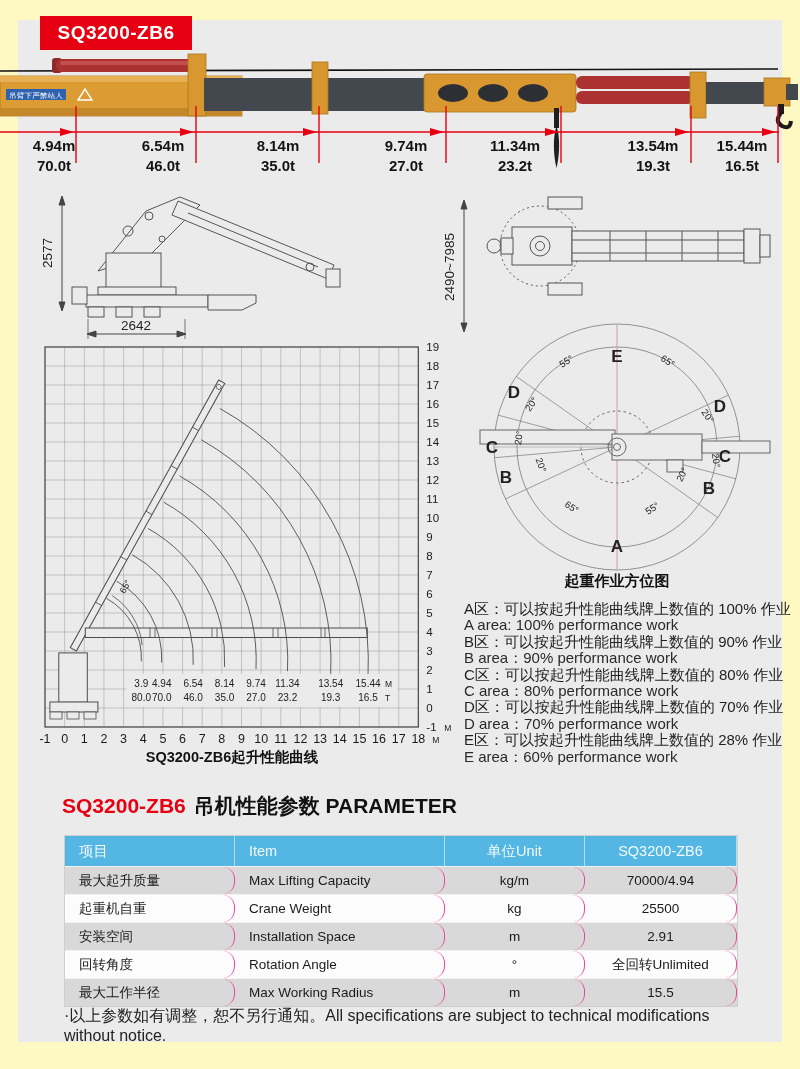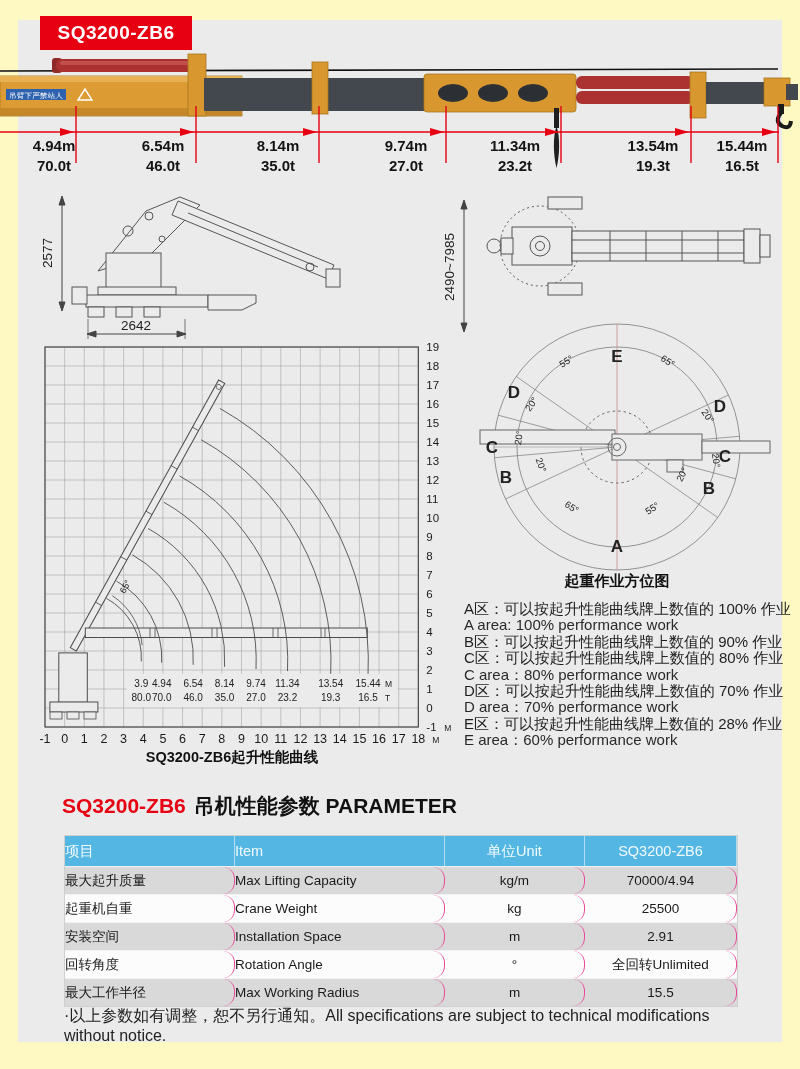--- a/index.html
+++ b/index.html
@@ -14,21 +14,21 @@
   .notes .zh{letter-spacing:0;}
   .notes .en{color:#2a2a2a;}
   .param-title{left:62px;top:792px;font-size:21px;font-weight:bold;white-space:nowrap;}
   .param-title .model{color:#e60012;margin-right:8px;}
   .param-title .rest{color:#111;margin-top:6px;}
   .tbl{left:64px;top:835px;width:672px;border:1px solid #cfcfcf;font-size:13.5px;}
   .trow{display:grid;grid-template-columns:170px 210px 140px 152px;}
   .thead{background:#54b7e3;color:#f2fafe;height:30px;font-size:14.5px;}
   .thead .cell{border-right:1px solid rgba(255,255,255,.55);}
   .cell{display:flex;align-items:center;height:100%;}
-  .cell.left{justify-content:flex-start;}
+  .cell.left{padding-left:14px;justify-content:flex-start;}
   .cell.center{justify-content:center;}
   .tbody-row{height:27px;border-top:1px solid #f2f2f2;}
   .tbody-row .cell{border-right:1px solid #ec4899;border-radius:12px;}
   .tbody-row.odd{background:#d9d9d9;}
   .tbody-row.even{background:#fcfcfc;}
   .footnote{left:64px;top:1006px;width:700px;font-size:16px;color:#222;}
   svg text{font-family:"Liberation Sans","DejaVu Sans",sans-serif;}
 </style>
 </head>
 <body>
@@ -361,20 +361,21 @@
         <text transform="translate(108,188) rotate(33)" text-anchor="middle" font-size="9.5" fill="#222">65°</text>
         <text transform="translate(192,189) rotate(-33)" text-anchor="middle" font-size="9.5" fill="#222">55°</text>
       </g>
     <text x="155" y="264" text-anchor="middle" font-size="15" font-weight="700" fill="#111">起重作业方位图</text>
   </svg>
 
   <div class="abs notes" id="area-notes">
       <div class="zh">A区：可以按起升性能曲线牌上数值的 100% 作业</div>
       <div class="en">A area: 100% performance work</div>
       <div class="zh">B区：可以按起升性能曲线牌上数值的 90% 作业</div>
+      <div class="en">B area：90% performance work</div>
       <div class="zh">C区：可以按起升性能曲线牌上数值的 80% 作业</div>
       <div class="en">C area：80% performance work</div>
       <div class="zh">D区：可以按起升性能曲线牌上数值的 70% 作业</div>
       <div class="en">D area：70% performance work</div>
       <div class="zh">E区：可以按起升性能曲线牌上数值的 28% 作业</div>
       <div class="en">E area：60% performance work</div>
     </div>
 
   <div class="abs param-title">
     <span class="model">SQ3200-ZB6</span><span class="rest">吊机性能参数 PARAMETER</span>

